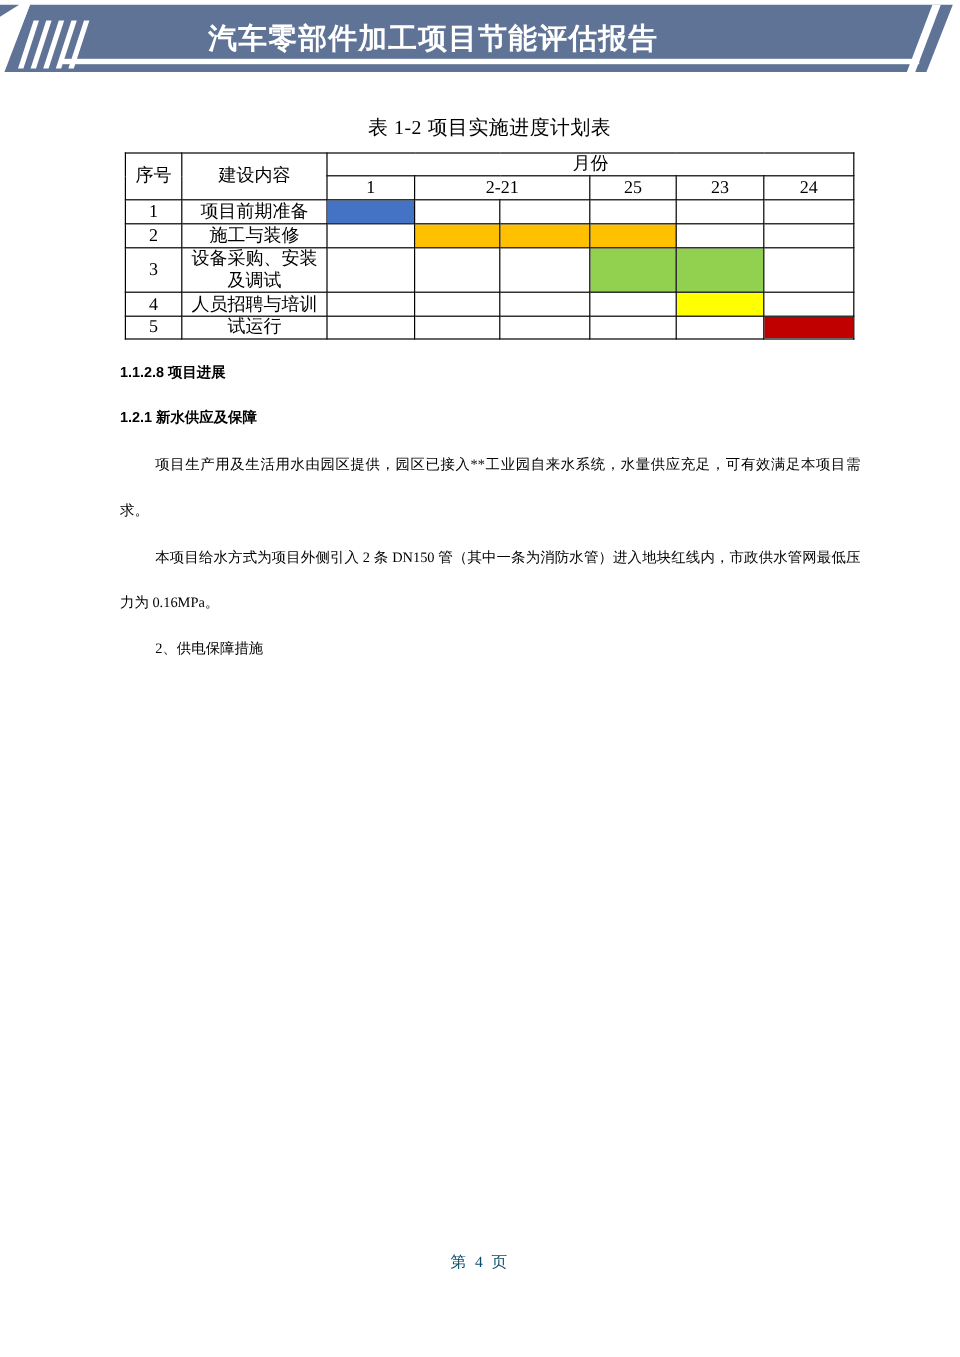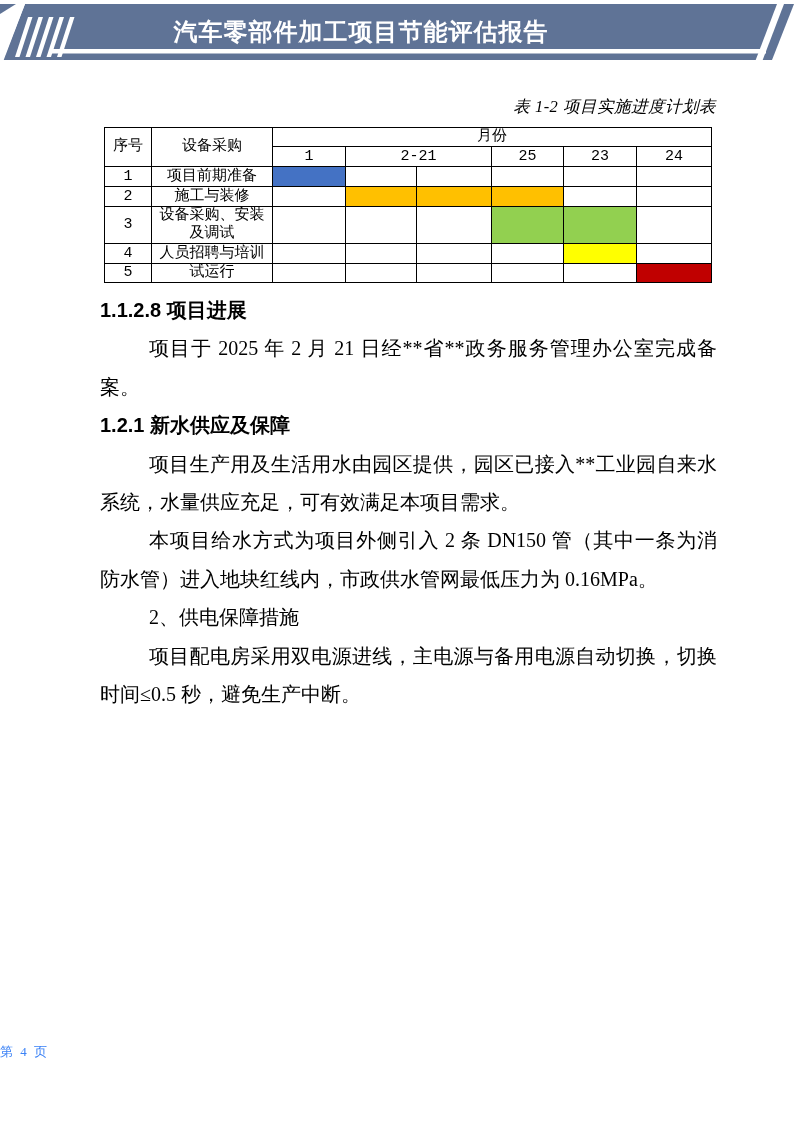--- a/index.html
+++ b/index.html
@@ -9,50 +9,49 @@
   }
   
   .header-deco{position:absolute;top:0;left:0;}
   .header-title{
     position:absolute;top:16px;left:0;width:722px;text-align:center;
     font-family:"Liberation Sans","DejaVu Sans",sans-serif;font-weight:bold;
     font-size:24px;letter-spacing:1px;color:#ffffff;white-space:nowrap;
   }
   
   .table-caption{
-    position:absolute;top:96px;left:100px;width:616px;text-align:right;
-    font-size:16.5px;letter-spacing:0.5px;font-style:italic;
+    position:absolute;top:96px;left:100px;width:616px;text-align:center;
+    font-size:16.5px;letter-spacing:0.5px;
   }
   table.schedule{
     position:absolute;top:127px;left:104px;width:608px;
     border-collapse:collapse;table-layout:fixed;
     font-size:15px;
-    font-family:Liberation Mono, monospace;
   }
   table.schedule td{
     border:1.5px solid #000;text-align:center;vertical-align:middle;
     padding:0 1px;line-height:1.2;overflow:hidden;
   }
   tr.r-h1{height:19px;} tr.r-h2{height:20px;}
   tr.r-d{height:20px;} tr.r-d3{height:35px;} tr.r-d5{height:19px;}
   
   .doc-body{
     position:absolute;top:291px;left:100px;width:617px;
-    font-size:20px;line-height:38.4px;text-align:justify;
+    font-size:12px;line-height:38.4px;text-align:justify;
   }
   .doc-body p{margin:0;text-indent:2.45em;}
   .doc-body .h{
     font-family:"Liberation Sans","DejaVu Sans",sans-serif;font-weight:bold;
     text-indent:0;text-align:left;
   }
   .doc-body .sub{text-indent:2.45em;}
   
   .page-num{
-    position:absolute;top:1043px;left:0;width:800px;text-align:left;
-    font-size:13px;color:#3b82f6;letter-spacing:2px;
+    position:absolute;top:1043px;left:0;width:800px;text-align:center;
+    font-size:13px;color:#0c4a6e;letter-spacing:2px;
   }
   .footer-deco{position:absolute;top:1077px;left:0;}
 </style>
 </head>
 <body>
 
 <div class="page">
 
   <svg class="header-deco" width="800" height="66">
     <polygon points="25,4 794,4 772,60 3,60" fill="#5F7396"></polygon>
@@ -79,21 +78,21 @@
         <col style="width:73px">
       <col style="width:71px">
         <col style="width:75px">
         <col style="width:72px">
       <col style="width:73px">
         <col style="width:75px">
     </colgroup>
     <tbody>
       <tr class="r-h1">
         <td rowspan="2">序号</td>
-        <td rowspan="2">设备采购</td>
+        <td rowspan="2">建设内容</td>
         <td colspan="6">月份</td>
       </tr>
       <tr class="r-h2">
         <td>1</td>
         <td colspan="2">2-21</td>
         <td>25</td>
         <td>23</td>
         <td>24</td>
       </tr>
       <tr class="r-d">
@@ -144,26 +143,24 @@
         <td></td>
         <td></td>
         <td></td>
         <td style="background: rgb(192, 0, 0);"></td>
       </tr>
     </tbody>
   </table>
 
   <div class="doc-body">
     <p class="h">1.1.2.8 项目进展</p>
-    <p>项目于 2025 年 2 月 21 日经**省**政务服务管理办公室完成备案。</p>
     <p class="h">1.2.1 新水供应及保障</p>
     <p>项目生产用及生活用水由园区提供，园区已接入**工业园自来水系统，水量供应充足，可有效满足本项目需求。</p>
     <p>本项目给水方式为项目外侧引入 2 条 DN150 管（其中一条为消防水管）进入地块红线内，市政供水管网最低压力为 0.16MPa。</p>
     <p class="sub">2、供电保障措施</p>
-    <p>项目配电房采用双电源进线，主电源与备用电源自动切换，切换时间≤0.5 秒，避免生产中断。</p>
   </div>
 
   <div class="page-num">第 4 页</div>
 
   <svg class="footer-deco" width="800" height="54">
     <polygon points="28,4 258,4 236,51 6,51" fill="#5F7396"></polygon>
     <rect x="30" y="36" width="184" height="5" fill="#ffffff"></rect>
     <g fill="#5F7396">
       <polygon points="272,4 283,4 262,51 251,51"></polygon>
       <polygon points="298,4 309,4 288,51 277,51"></polygon>

